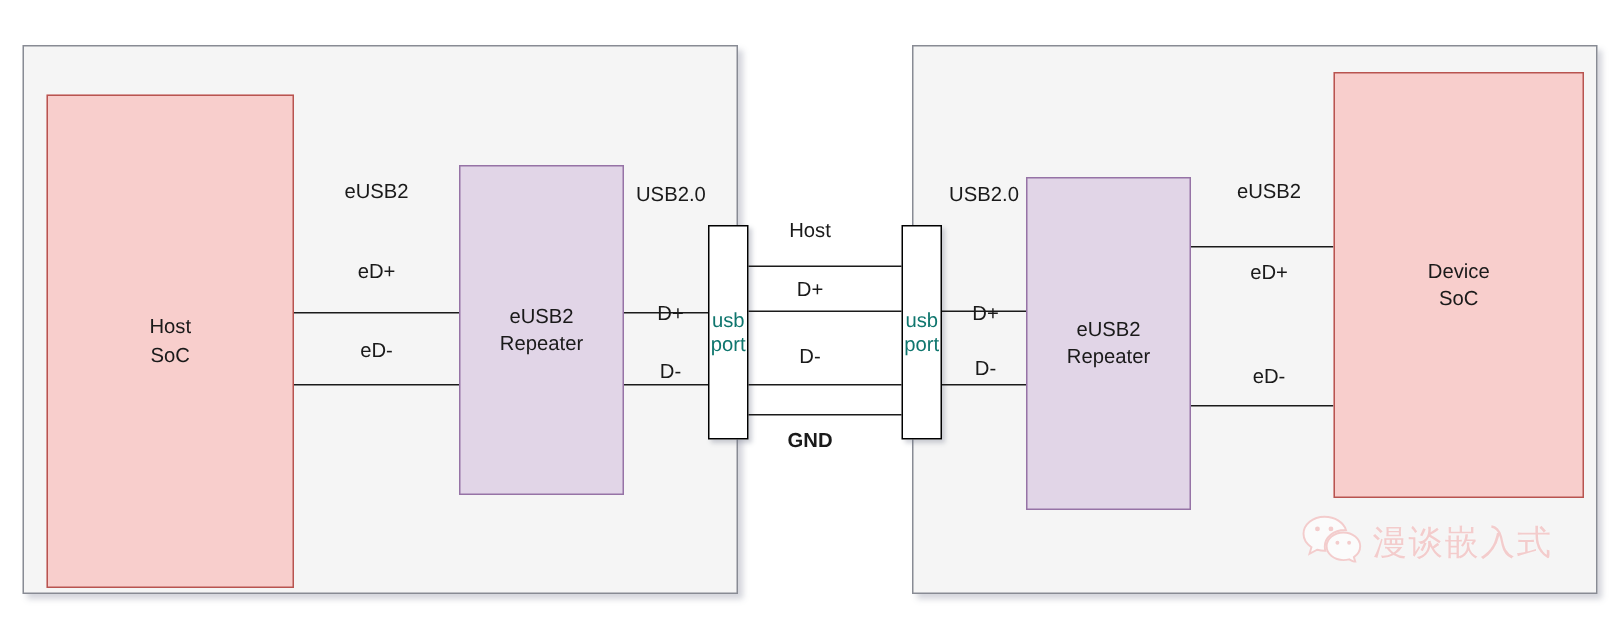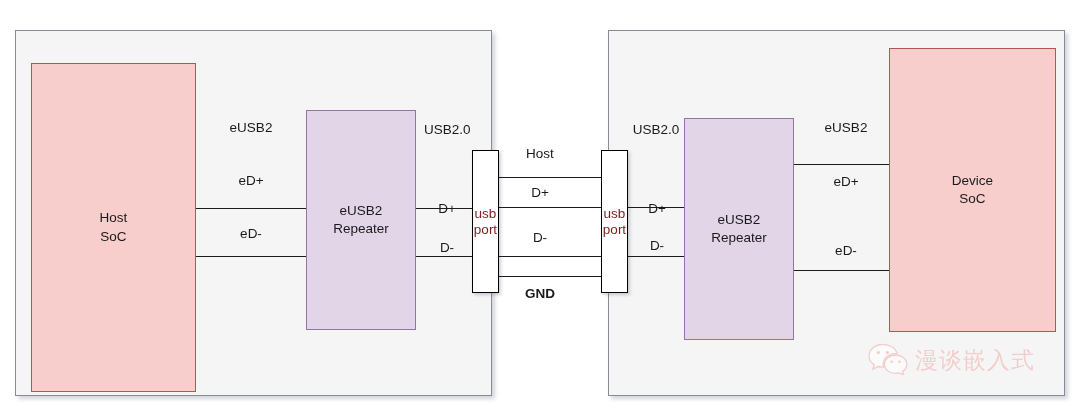--- a/index.html
+++ b/index.html
@@ -49,21 +49,21 @@
   .box-label {
     text-align: center;
     font-size: 13.5px;
     color: #1a1a1a;
     line-height: 1.35;
     white-space: nowrap;
   }
   .port-label {
     text-align: center;
     font-size: 13.5px;
-    color: #7f1d1d;
+    color: #0f766e;
     line-height: 1.18;
     white-space: nowrap;
     position: relative;
   }
   .wire {
     position: absolute;
     height: 0;
     border-top: 1.7px solid #1b1b1b;
   }
   .wire-label {

